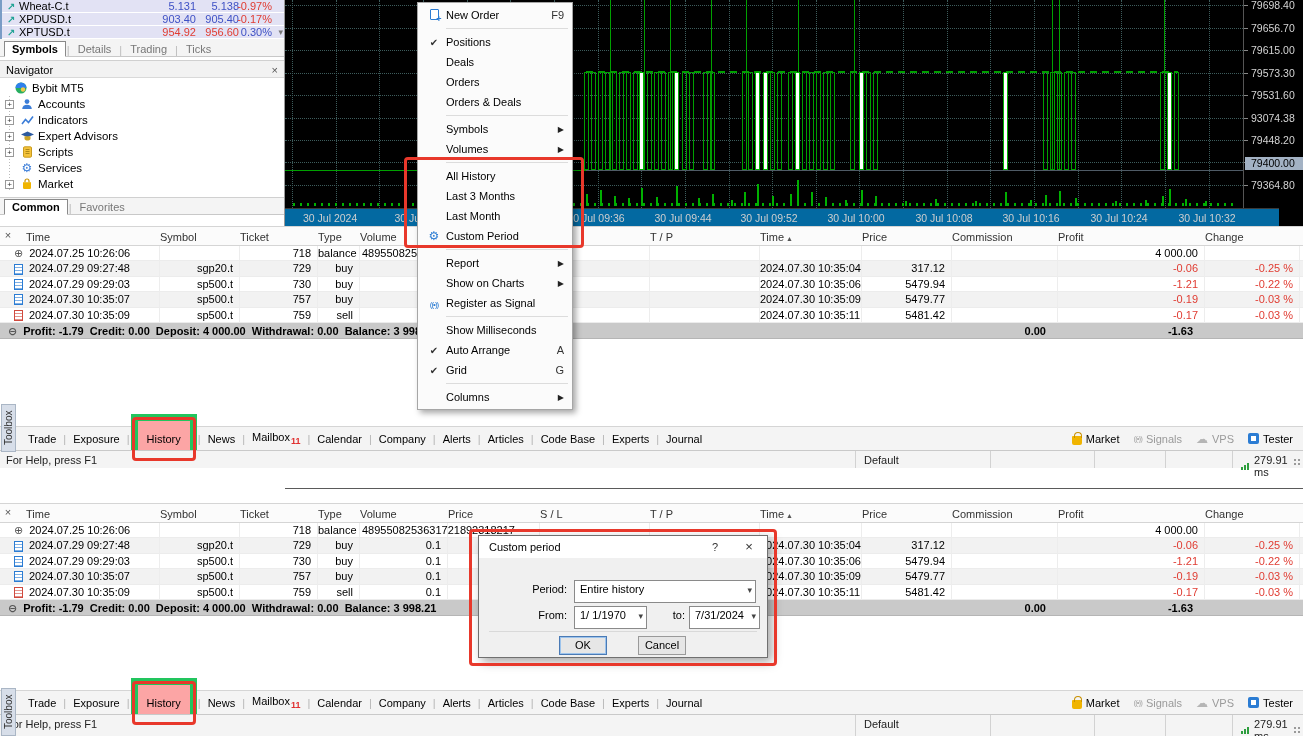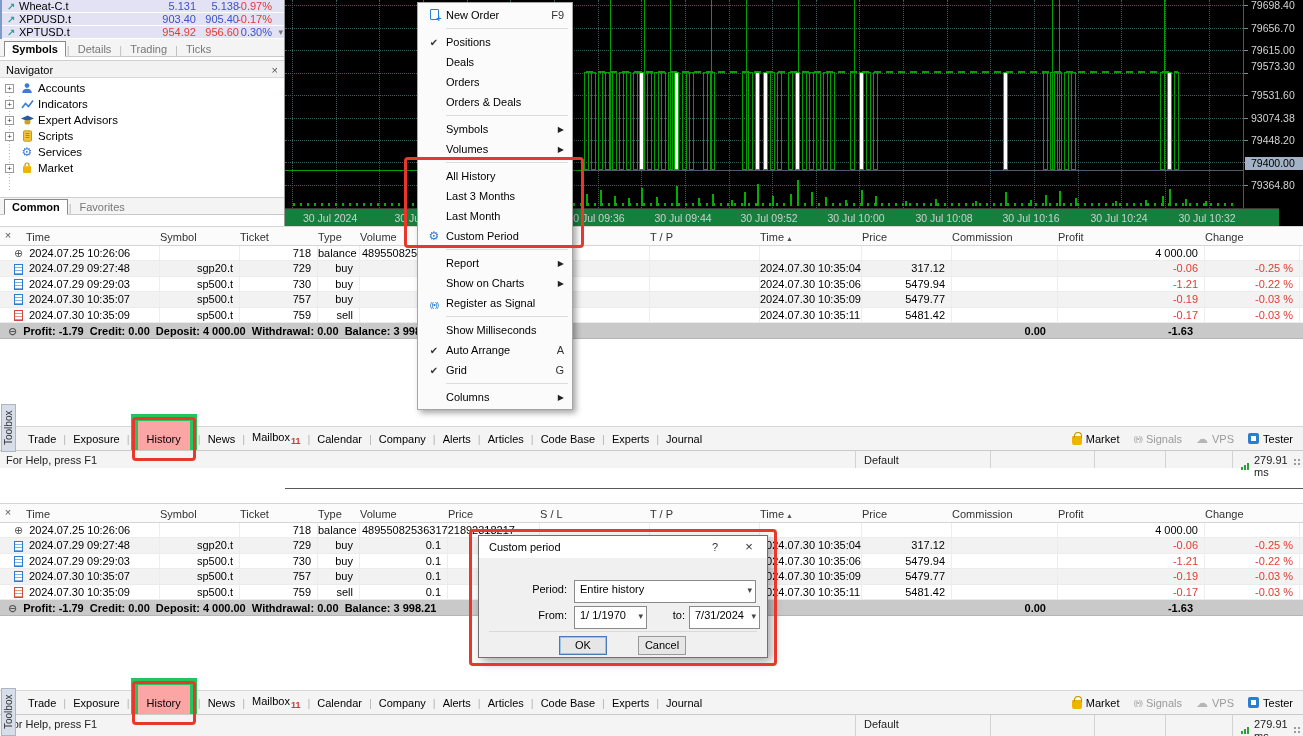--- a/index.html
+++ b/index.html
@@ -40,21 +40,21 @@
 .bidline{position:absolute;height:1px;background:#4f5b66;left:0;width:958px}
 .bidline-green{position:absolute;height:1px;background:#00a000}
 .candle{position:absolute;width:5px;border:1px solid #00a000;background:transparent}
 .candle.filled{background:#fff;border-color:#00b400}
 .wick{position:absolute;width:1px;background:#00a000;top:0}
 .vol{position:absolute;width:2px;background:#00b000}
 #price-axis{position:absolute;left:958px;top:0;width:60px;height:208px;border-left:1px solid #555}
 .plabel{position:absolute;left:7px;color:#d4d4d4;font-size:10.5px;transform:translateY(-50%)}
 .ptick{position:absolute;left:0;width:4px;height:1px;background:#888}
 #price-tag{position:absolute;left:1px;width:58px;height:13px;background:#a3b2c4;color:#000;font-size:10.5px;line-height:13px;padding-left:6px}
-#time-axis{position:absolute;left:0;top:208px;width:994px;height:18px;background:#15803d;border-top:1px solid #3a3a3a}
+#time-axis{position:absolute;left:0;top:208px;width:994px;height:18px;background:#0369a1;border-top:1px solid #3a3a3a}
 .tlabel{position:absolute;top:3px;color:#cfcfcf;font-size:10.5px;white-space:nowrap}
 
 #context-menu{position:absolute;left:417px;top:2px;width:156px;background:#fbfbfb;border:1px solid #a6a6a6;box-shadow:3px 3px 6px rgba(0,0,0,.35);z-index:40;padding:2px 0}
 .mi{display:flex;height:20px;align-items:center;padding:0 8px 0 4px;white-space:nowrap}
 .mi .ic{width:24px;text-align:center;font-size:10px;color:#333;flex:none}
 .mi .lbl{flex:1}
 .mi .sc{margin-left:10px;color:#333}
 .mi .sub{margin-left:10px;font-size:8px;color:#222}
 .msep{height:7px;position:relative}
 .msep::after{content:'';position:absolute;left:28px;right:4px;top:3px;border-top:1px solid #dcdcdc}
@@ -163,20 +163,30 @@
           <span class="ptab">Trading</span>
           <span class="ptab-sep">|</span>
           <span class="ptab">Ticks</span>
         </div>
       <div id="nav-header">
         <span>Navigator</span>
         <span class="x">×</span>
       </div>
       <div id="nav-tree">
         <div class="tree-guide"></div>
+      <div class="trow" style="padding-left: 8px;">
+            <span class="ticn">
+              <svg width="12" height="12" viewBox="0 0 12 12">
+                <circle cx="6" cy="6" r="5.5" fill="#27ae60"></circle>
+                <path d="M0.5 6 A5.5 5.5 0 0 1 11.5 6 L6 6 Z" fill="#2f80ed"></path>
+                <circle cx="8" cy="7.5" r="2.2" fill="#f2c94c"></circle>
+              </svg>
+            </span>
+            <span class="tlbl">Bybit MT5</span>
+          </div>
           <div class="trow">
             <span class="exp">+</span>
             <span class="ticn">
               <svg width="12" height="12" viewBox="0 0 12 12">
                 <circle cx="6" cy="3.6" r="2.4" fill="#3b7dd8"></circle>
                 <path d="M1.2 11c0-2.9 2.1-4.3 4.8-4.3s4.8 1.4 4.8 4.3z" fill="#3b7dd8"></path>
               </svg>
             </span>
             <span class="tlbl">Accounts</span>
           </div>
@@ -501,21 +511,21 @@
           <div class="candle" style="left: 889px; top: 72px; height: 98px;"></div>
         </div>
       <div id="price-axis">
           <div class="ptick" style="top: 5px;"></div>
           <div class="plabel" style="top: 5px;">79698.40</div>
           <div class="ptick" style="top: 28px;"></div>
           <div class="plabel" style="top: 28px;">79656.70</div>
           <div class="ptick" style="top: 50px;"></div>
           <div class="plabel" style="top: 50px;">79615.00</div>
           <div class="ptick" style="top: 73px;"></div>
-          <div class="plabel" style="top: 66px;">79573.30</div>
+          <div class="plabel" style="top: 73px;">79573.30</div>
           <div class="ptick" style="top: 95px;"></div>
           <div class="plabel" style="top: 95px;">79531.60</div>
           <div class="ptick" style="top: 118px;"></div>
           <div class="plabel" style="top: 118px;">93074.38</div>
           <div class="ptick" style="top: 140px;"></div>
           <div class="plabel" style="top: 140px;">79448.20</div>
           <div class="ptick" style="top: 162px;"></div>
           <div class="plabel" style="top: 162px;">79406.50</div>
           <div class="ptick" style="top: 185px;"></div>
           <div class="plabel" style="top: 185px;">79364.80</div>

